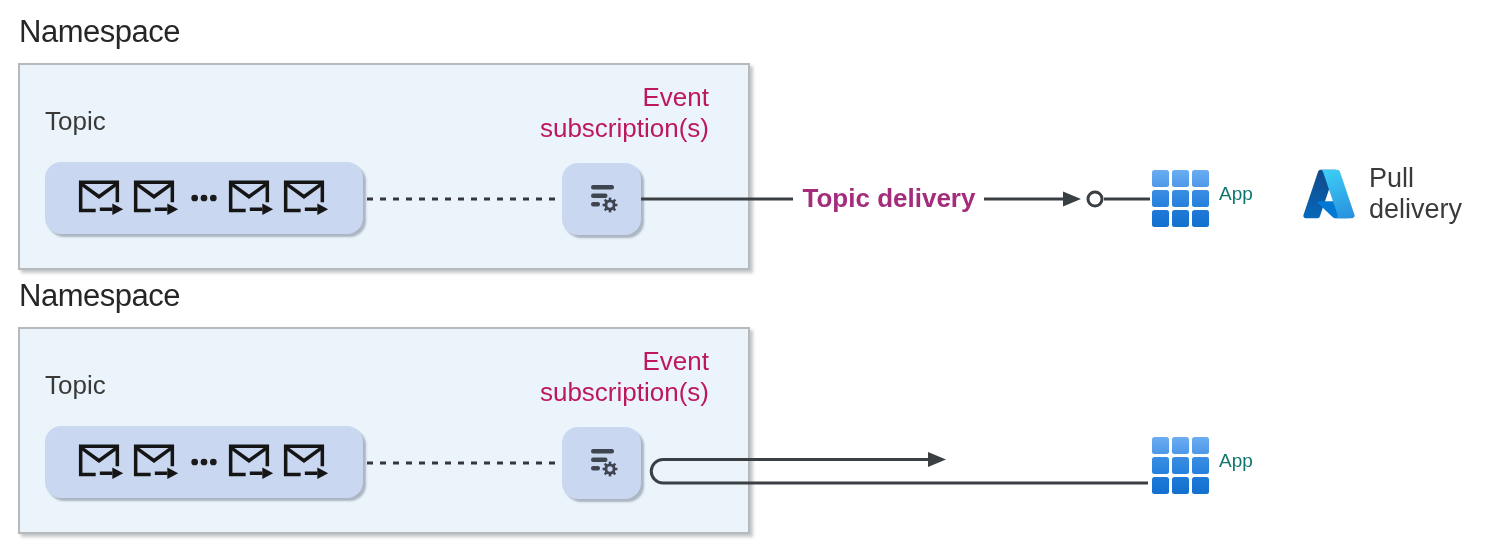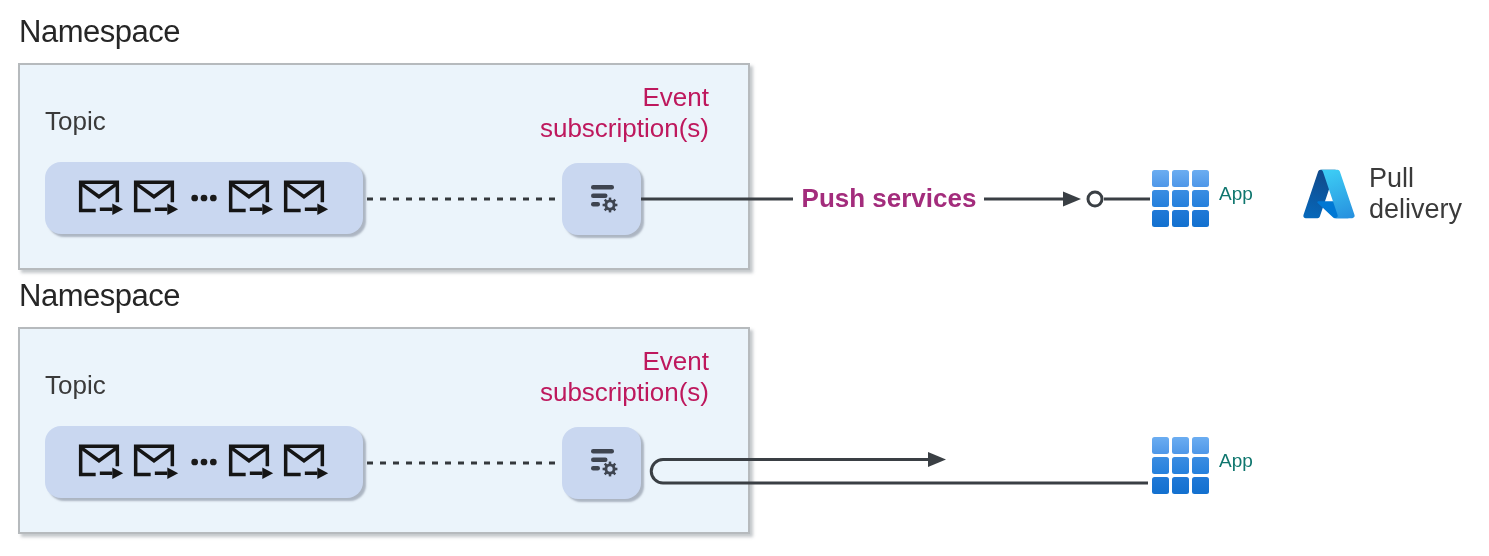--- a/index.html
+++ b/index.html
@@ -148,21 +148,21 @@
               <line x1="4.8" y1="0" x2="7.4" y2="0"></line>
             <line x1="-3.4" y1="-3.4" x2="-5.3" y2="-5.3"></line>
               <line x1="3.4" y1="3.4" x2="5.3" y2="5.3"></line>
             <line x1="-3.4" y1="3.4" x2="-5.3" y2="5.3"></line>
               <line x1="3.4" y1="-3.4" x2="5.3" y2="-5.3"></line>
           </g>
         </g>
       </svg>
     </div>
 
-    <div class="delivery-label">Push services</div>
+    <div class="delivery-label">Topic delivery</div>
 
     <div class="app-grid">
       <div class="tile r1"></div>
         <div class="tile r1"></div>
         <div class="tile r1"></div>
       <div class="tile r2"></div>
         <div class="tile r2"></div>
         <div class="tile r2"></div>
       <div class="tile r3"></div>
         <div class="tile r3"></div>

